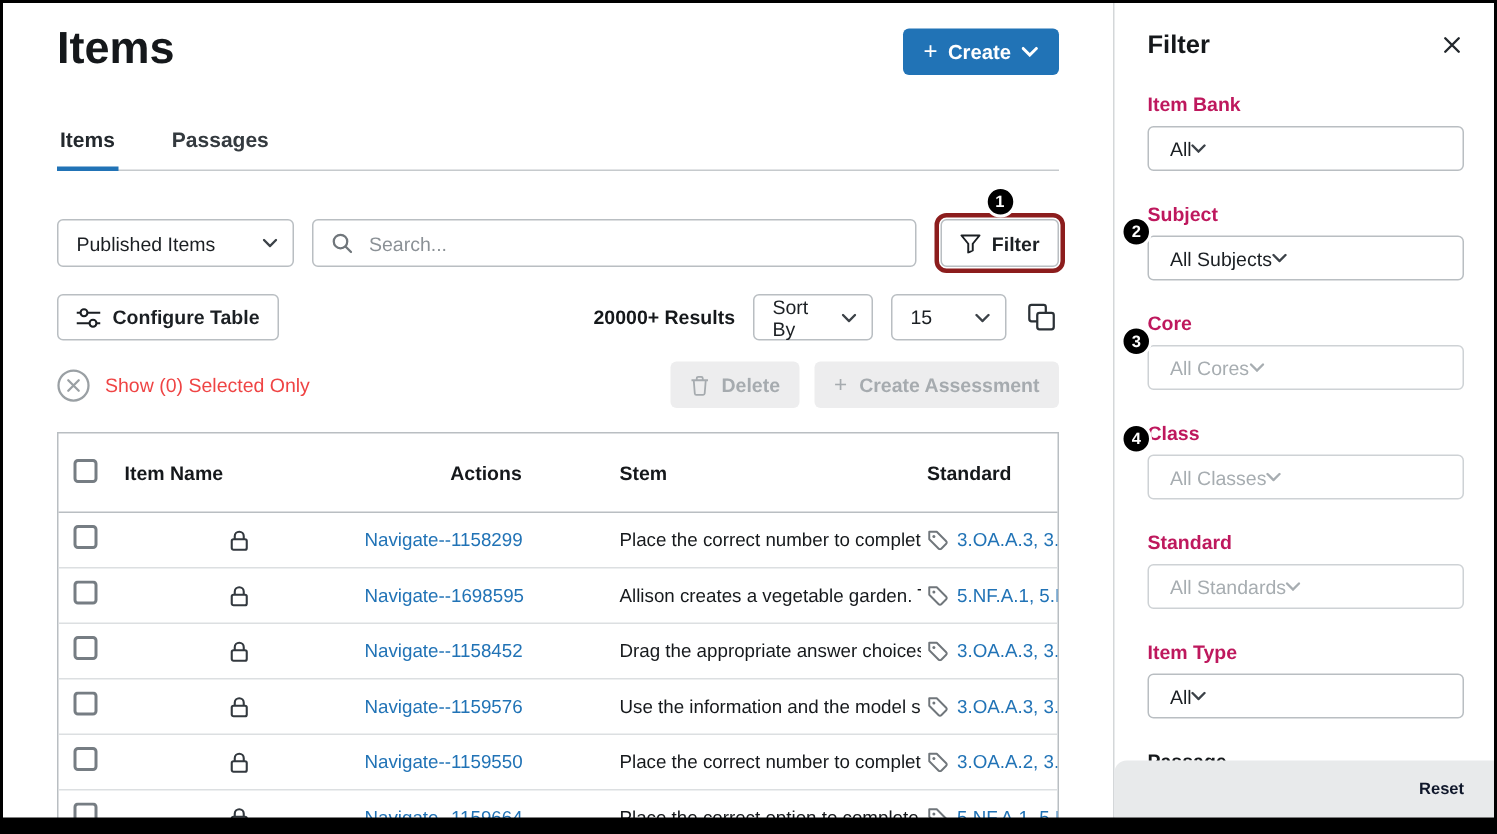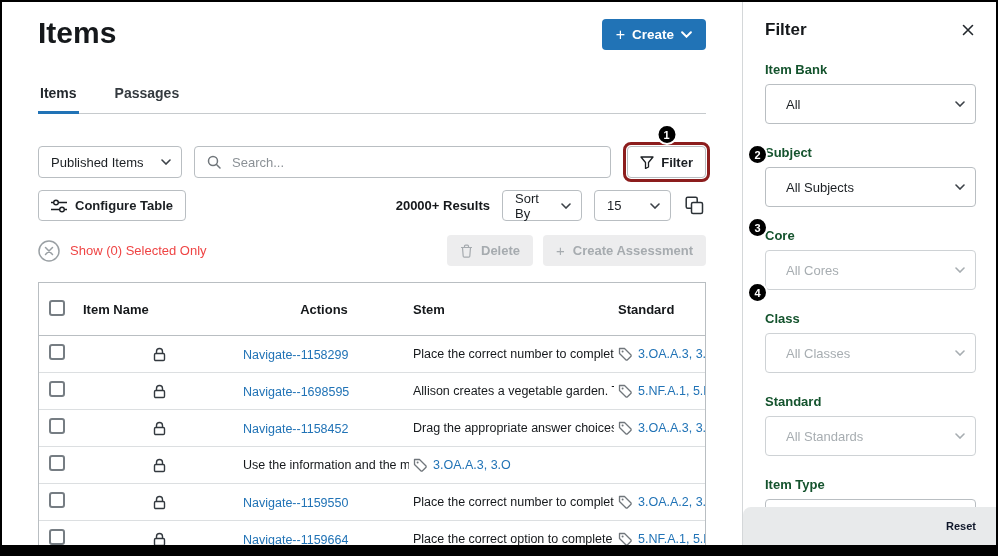--- a/index.html
+++ b/index.html
@@ -17,36 +17,36 @@
     font-family:inherit;cursor:pointer;margin-top:4px;}
   .create-btn .plus{font-size:16px;font-weight:400;line-height:1;}
   .tabs{display:flex;gap:34px;margin-top:34px;border-bottom:1px solid #c6cacd;}
   .tab{position:relative;padding:0 2px 12px;font-size:14px;font-weight:600;color:#23282d;cursor:pointer;}
   .tab.inactive{font-weight:700;color:#343a3f;}
   .tab.active::after{content:"";position:absolute;left:0;right:0;bottom:-1px;height:3px;background:#2173b6;}
   .row1{display:flex;align-items:center;margin-top:32px;gap:12px;}
   .select{box-sizing:border-box;display:flex;align-items:center;justify-content:space-between;gap:8px;
     height:32px;border:1px solid #b9bec2;border-radius:4px;padding:0 10px 0 12px;font-size:13px;
     background:#fff;color:#1b1f23;cursor:pointer;}
-  .view-select{width:144px;}
+  .view-select{width:158px;}
   .chev{color:#3c4248;display:flex;}
   .search{flex:1;display:flex;align-items:center;gap:9px;height:32px;border:1px solid #b9bec2;
     border-radius:4px;padding:0 12px;box-sizing:border-box;color:#70767b;background:#fff;}
   .search input{border:none;outline:none;flex:1;font-size:13px;font-family:inherit;color:#1b1f23;background:transparent;}
   .search input::placeholder{color:#8b9196;}
   .filter-wrap{position:relative;margin-left:4px;}
   .filter-btn{position:relative;display:flex;align-items:center;gap:7px;height:32px;padding:0 12px;
     background:#fff;border:1px solid #b9bec2;border-radius:4px;font-size:13px;font-weight:600;
     color:#1b1f23;font-family:inherit;cursor:pointer;}
   .ann-ring{position:absolute;inset:-5px;border:3px solid #8c1d1d;border-radius:8px;pointer-events:none;}
   .badge{position:absolute;width:21px;height:21px;box-sizing:border-box;background:#000;color:#fff;
     border:2px solid #fff;border-radius:50%;display:flex;align-items:center;justify-content:center;
     font-size:11px;font-weight:700;z-index:6;}
   .badge1{top:-22px;left:50%;transform:translateX(-50%);}
-  .row2{display:flex;align-items:center;margin-top:12px;gap:12px;}
+  .row2{display:flex;align-items:center;margin-top:18px;gap:12px;}
   .config-btn{display:flex;align-items:center;gap:8px;height:31px;padding:0 12px;border:1px solid #b9bec2;
     border-radius:4px;background:#fff;font-size:13px;font-weight:600;color:#1b1f23;font-family:inherit;cursor:pointer;}
   .results{margin-left:auto;font-size:13px;font-weight:700;color:#15181b;}
   .sort-select{width:80px;height:31px;}
   .size-select{width:77px;height:31px;}
   .icon-btn{border:none;background:none;padding:2px;color:#2b3136;display:flex;cursor:pointer;}
   .row3{display:flex;align-items:center;margin-top:14px;gap:10px;}
   .circle-x{color:#9aa0a4;display:flex;cursor:pointer;}
   .show-label{font-size:13px;color:#ef4444;}
   .dis-btn{display:flex;align-items:center;gap:8px;height:31px;padding:0 13px;background:#ededee;border:none;
@@ -68,23 +68,23 @@
   .stem-cell{font-size:12.5px;color:#16191c;}
   .link{color:#2173b6;text-decoration:none;font-size:12.5px;cursor:pointer;}
   .std-cell{display:flex;align-items:center;gap:6px;color:#70767b;}
   
   .panel{flex:1;border-left:1px solid #d4d7d9;position:relative;box-sizing:border-box;
     padding:16px 20px 0 22px;background:#fff;}
   .panel-header{display:flex;justify-content:space-between;align-items:center;height:24px;margin-bottom:20px;}
   .panel-title{margin:0;font-size:17px;font-weight:700;color:#15181b;}
   .close-btn{color:#23282d;cursor:pointer;display:flex;padding:2px;}
   .field{margin-bottom:21px;}
-  .flabel{font-size:13px;font-weight:700;line-height:15px;margin-bottom:7px;color:#14532d;}
-  .fselect{box-sizing:border-box;display:flex;justify-content:space-between;align-items:center;height:40px;
-    border:1px solid #b9bec2;border-radius:4px;padding:0 10px 0 20px;font-size:13px;background:#fff;cursor:pointer;}
+  .flabel{font-size:13px;font-weight:700;line-height:15px;margin-bottom:7px;color:#be185d;}
+  .fselect{box-sizing:border-box;display:flex;align-items:center;height:30px;
+    border:1px solid #b9bec2;border-radius:4px;padding:0 10px 0 14px;font-size:13px;background:#fff;cursor:pointer;}
   .fselect.disabled{color:#a7adb1;border-color:#ced2d5;cursor:default;}
   .fselect.disabled .chev{color:#a7adb1;}
   .partial-label{font-size:13px;font-weight:700;color:#15181b;}
   .panel-footer{position:absolute;left:0;right:0;bottom:9px;height:38px;background:#e8eaeb;display:flex;
     align-items:center;justify-content:flex-end;padding:0 20px;box-sizing:border-box;
     border-top-left-radius:8px;z-index:3;}
   .reset{color:#0f172a;font-size:11px;font-weight:700;cursor:default;}
   .pbadge{left:4px;}
   .pb2{top:142px;} .pb3{top:215px;} .pb4{top:280px;}
   .bottom-bar{position:absolute;left:0;right:0;bottom:0;height:9px;background:#000;z-index:10;}
@@ -287,20 +287,21 @@
       <div class="trow">
         <div class="cell cb"><span class="checkbox"></span></div>
         <div class="cell c-center">
             <span class="lock">
               <svg width="13" height="15" viewBox="0 0 13 15">
                 <rect x="1.5" y="6.5" width="10" height="7" rx="1.2" fill="none" stroke="currentColor" stroke-width="1.4"></rect>
                 <path d="M3.5 6.5V4.5a3 3 0 0 1 6 0v2" fill="none" stroke="currentColor" stroke-width="1.4"></path>
               </svg>
             </span>
           </div>
+        <div class="cell"><a class="link">Navigate--1159576</a></div>
         <div class="cell stem-cell">Use the information and the model sh...</div>
         <div class="cell std-cell">
           <span style="display:flex">
               <svg width="14" height="14" viewBox="0 0 14 14">
                 <path d="M1.5 6.5V1.5h5L12.8 7.8a1.2 1.2 0 0 1 0 1.7l-3.3 3.3a1.2 1.2 0 0 1-1.7 0L1.5 6.5z" fill="none" stroke="currentColor" stroke-width="1.3" stroke-linejoin="round"></path>
                 <circle cx="4.6" cy="4.6" r="1" fill="currentColor"></circle>
               </svg>
             </span>
           <a class="link">3.OA.A.3, 3.O</a>
         </div>

